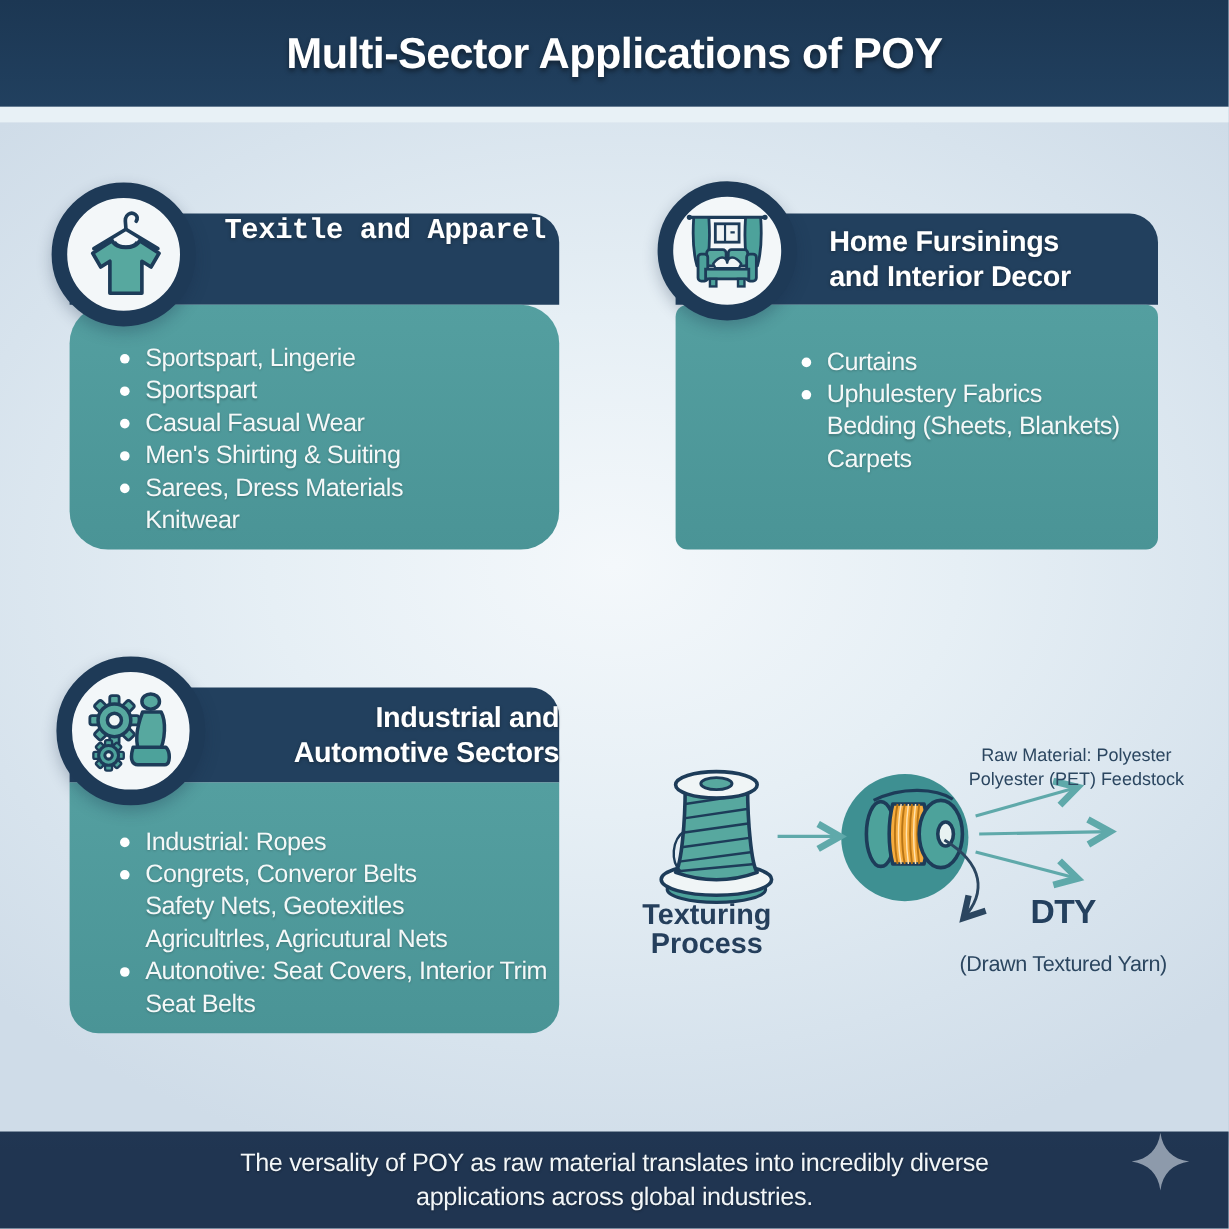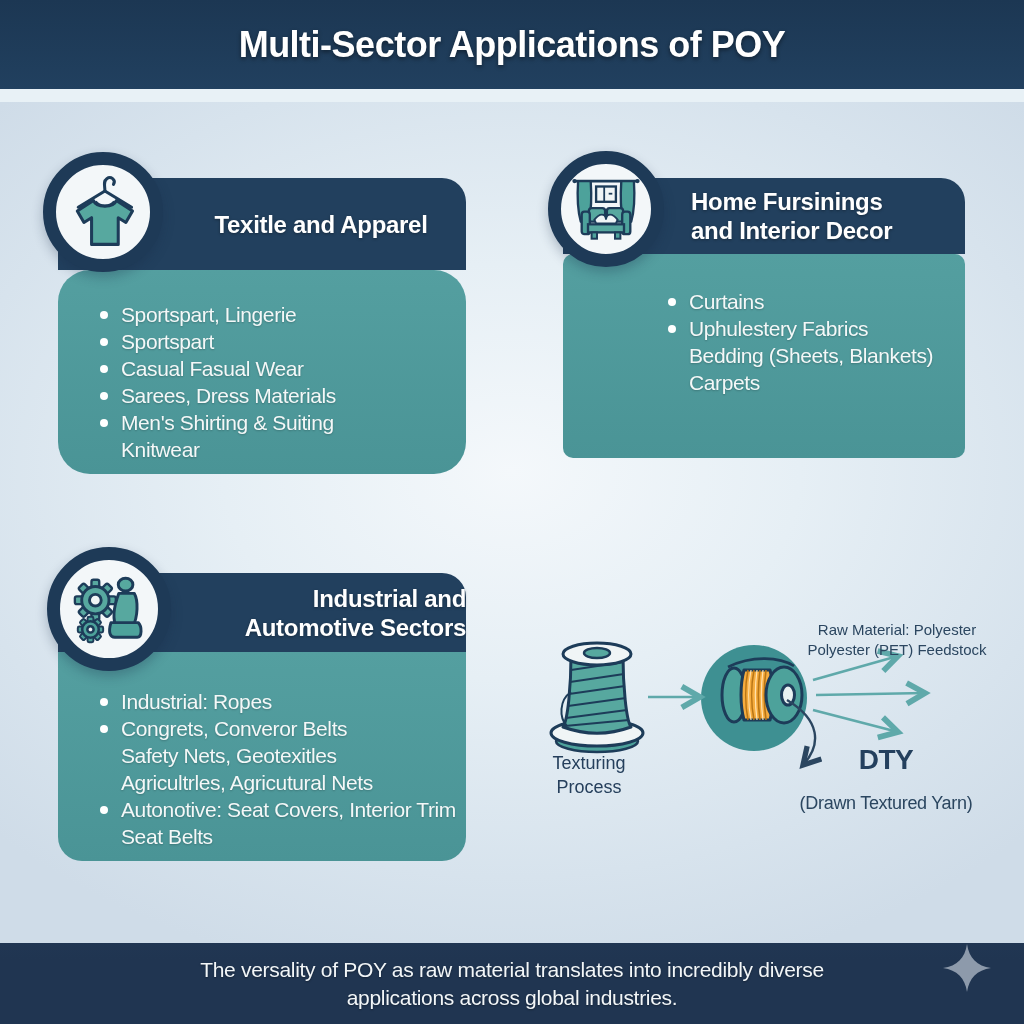--- a/index.html
+++ b/index.html
@@ -41,21 +41,21 @@
     background:linear-gradient(180deg,#549fa0 0%, #4a9496 100%);
     border-radius:0 0 24px 24px;
     color:#f4f8f8;font-size:21px;line-height:27px;letter-spacing:-0.4px;
     text-shadow:0 1px 2px rgba(0,0,0,0.22);
   }
   .li{display:flex;white-space:nowrap;}
   .li .dot{flex:none;width:8px;height:8px;border-radius:50%;background:#ffffff;margin:10px 13px 0 0;}
   .li.nodot{padding-left:21px;}
 
   #card-textile{left:58px;top:178px;width:408px;}
-  #card-textile .card-header{height:92px;padding-left:118px;align-items:center;flex-direction:row;justify-content:center;}
+  #card-textile .card-header{height:76px;padding-left:118px;align-items:flex-start;flex-direction:row;justify-content:center;font-family:Liberation Mono, monospace;}
   #card-textile .card-body{height:204px;padding:31px 10px 0 42px;box-sizing:border-box;border-radius:32px;}
 
   #card-home{left:563px;top:178px;width:402px;}
   #card-home .card-header{height:76px;padding-left:128px;}
   #card-home .card-body{height:204px;padding:34px 10px 0 105px;box-sizing:border-box;border-radius:10px;}
 
   #card-industrial{left:58px;top:573px;width:408px;}
   #card-industrial .card-header{height:79px;padding-left:137px;text-align:right;}
   #card-industrial .card-body{height:209px;padding:36px 10px 0 42px;box-sizing:border-box;}
 
@@ -64,21 +64,21 @@
     box-sizing:border-box;display:flex;align-items:center;justify-content:center;z-index:3;
     box-shadow:0 5px 12px rgba(20,40,70,0.28);
   }
   #badge-textile{left:43px;top:152px;width:120px;height:120px;}
   #badge-home{left:548px;top:151px;width:116px;height:116px;}
   #badge-industrial{left:47px;top:547px;width:124px;height:124px;}
 
   
   .abs{position:absolute;}
   #texturing-label{left:518px;top:751px;width:142px;text-align:center;
-    color:#253f5c;font-weight:400;font-size:18px;line-height:24px;}
+    color:#253f5c;font-weight:700;font-size:24px;line-height:24px;}
   #process-circle{left:701px;top:645px;width:106px;height:106px;border-radius:50%;background:#3e9092;}
   #raw-material{left:778px;top:620px;width:238px;text-align:center;
     color:#2b4660;font-size:15px;line-height:20px;font-weight:400;}
   #dty-block{left:788px;top:745px;width:196px;text-align:center;color:#24405e;}
   #dty-title{font-size:28px;font-weight:700;letter-spacing:-0.5px;line-height:30px;}
   #dty-subtitle{font-size:18px;line-height:22px;color:#2b4660;margin-top:17px;letter-spacing:-0.3px;}
 </style>
 </head>
 <body>
 
@@ -101,25 +101,25 @@
       <div class="li">
           <span class="dot"></span>
           <span>Sportspart</span>
         </div>
       <div class="li">
           <span class="dot"></span>
           <span>Casual Fasual Wear</span>
         </div>
       <div class="li">
           <span class="dot"></span>
+          <span>Men's Shirting &amp; Suiting</span>
+        </div>
+      <div class="li">
+          <span class="dot"></span>
           <span>Sarees, Dress Materials</span>
-        </div>
-      <div class="li">
-          <span class="dot"></span>
-          <span>Men's Shirting &amp; Suiting</span>
         </div>
       <div class="li nodot">
           <span>Knitwear</span>
         </div>
     </div>
   </div>
   <div class="badge" id="badge-textile">
     <svg width="74" height="80" viewBox="0 0 76 84">
       <path d="M40 20 C40 14 38 10 42 7 C46 4 52 8 49 13" fill="none" stroke="#1d3c59" stroke-width="3.2" stroke-linecap="round"></path>
       <path d="M40 20 L12 37 L68 37 L40 20 Z" fill="none" stroke="#1d3c59" stroke-width="3.2" stroke-linejoin="round"></path>

